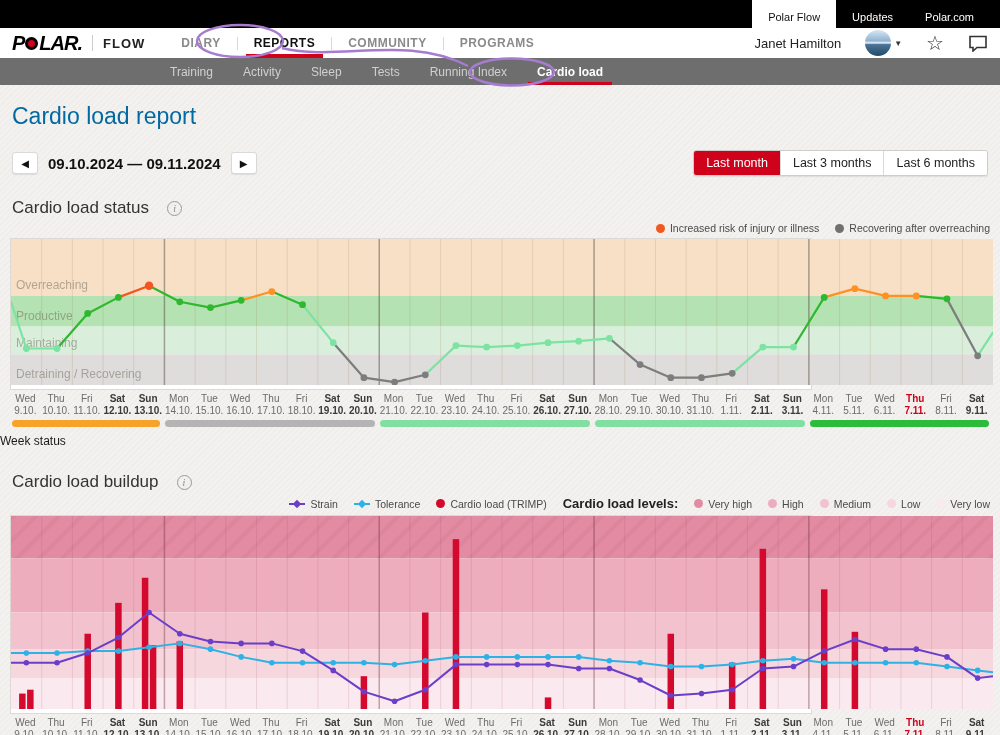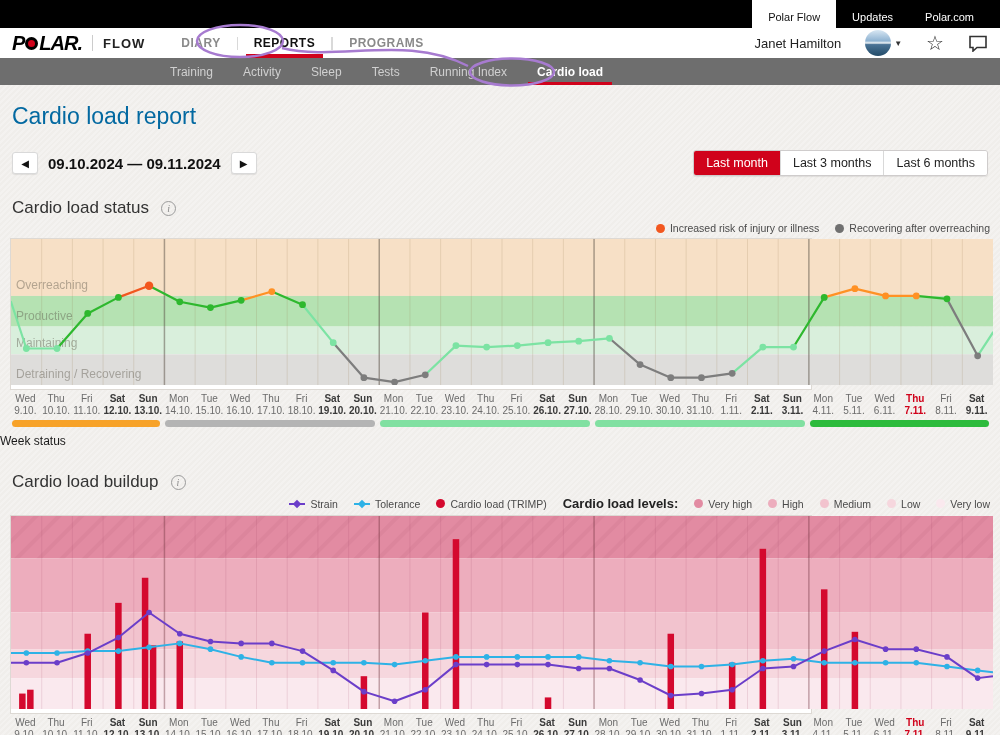--- a/index.html
+++ b/index.html
@@ -53,21 +53,21 @@
   .nav-btn { width:26px; height:22px; background:#fff; border:1px solid #d9d9d9; border-radius:3px;
     font-size:10px; color:#111; display:flex; align-items:center; justify-content:center; cursor:pointer;
     box-shadow:0 1px 1px rgba(0,0,0,.08); }
   .date-range { font-size:15px; font-weight:bold; color:#111; margin:0 10px; }
   .range-group { margin-left:auto; display:flex; border-radius:3px; overflow:hidden; border:1px solid #cfcccc;
     box-shadow:0 1px 1px rgba(0,0,0,.08); }
   .range-btn { font-size:12.5px; padding:5px 12px; background:#fff; color:#222; cursor:pointer; border-left:1px solid #d9d9d9; }
   .range-btn:first-child { border-left:none; }
   .range-btn.active { background:#d0021b; color:#fff; border-left:none; }
 
-  .section-head { display:flex; align-items:center; gap:12px; padding-left:12px; margin-top:22px; }
+  .section-head { display:flex; align-items:center; gap:18px; padding-left:12px; margin-top:22px; }
   .section-title { font-size:17px; color:#333; }
   .info-icon { width:15px; height:15px; border-radius:50%; border:1px solid #9a9a9a; color:#8a8a8a;
     font-size:10px; font-family:"Liberation Serif",serif; font-style:italic; display:inline-flex;
     align-items:center; justify-content:center; cursor:pointer; }
 
   .legend-row { display:flex; justify-content:flex-end; align-items:center; gap:16px; margin:4px 10px 4px 0; }
   .legend-item { display:flex; align-items:center; gap:5px; font-size:10.5px; color:#4a4a4a; }
   .dot { width:9px; height:9px; border-radius:50%; display:inline-block; background:var(--c); }
   .mk { display:inline-block; width:16px; height:9px; position:relative; }
   .mk::before { content:""; position:absolute; left:0; right:0; top:3.5px; height:2px; background:var(--c); }
@@ -98,20 +98,21 @@
       <span class="logo-o"></span>
       <span>LAR.</span>
   </div>
   <div class="nav-divider"></div>
   <div class="flow-label">FLOW</div>
   <div class="menu" id="main-menu">
       <div class="menu-item">DIARY</div>
       <span class="menu-sep"></span>
       <div class="menu-item active">REPORTS</div>
       <span class="menu-sep"></span>
+      <div class="menu-item">COMMUNITY</div>
       <span class="menu-sep"></span>
       <div class="menu-item">PROGRAMS</div>
     </div>
   <div class="nav-right">
     <span class="user-name">Janet Hamilton</span>
     <span class="avatar-wrap">
       <span class="avatar"></span>
       <span class="caret">▼</span>
     </span>
     <span class="star">☆</span>

